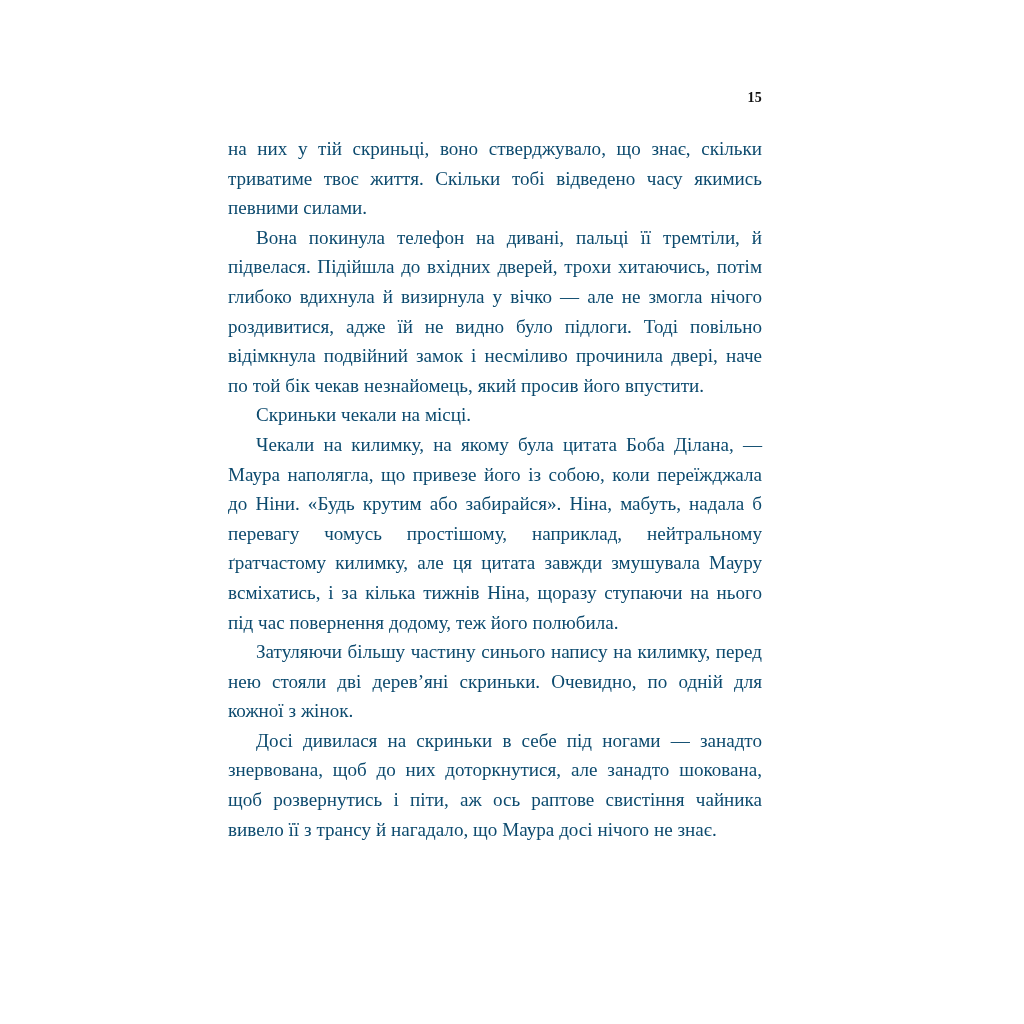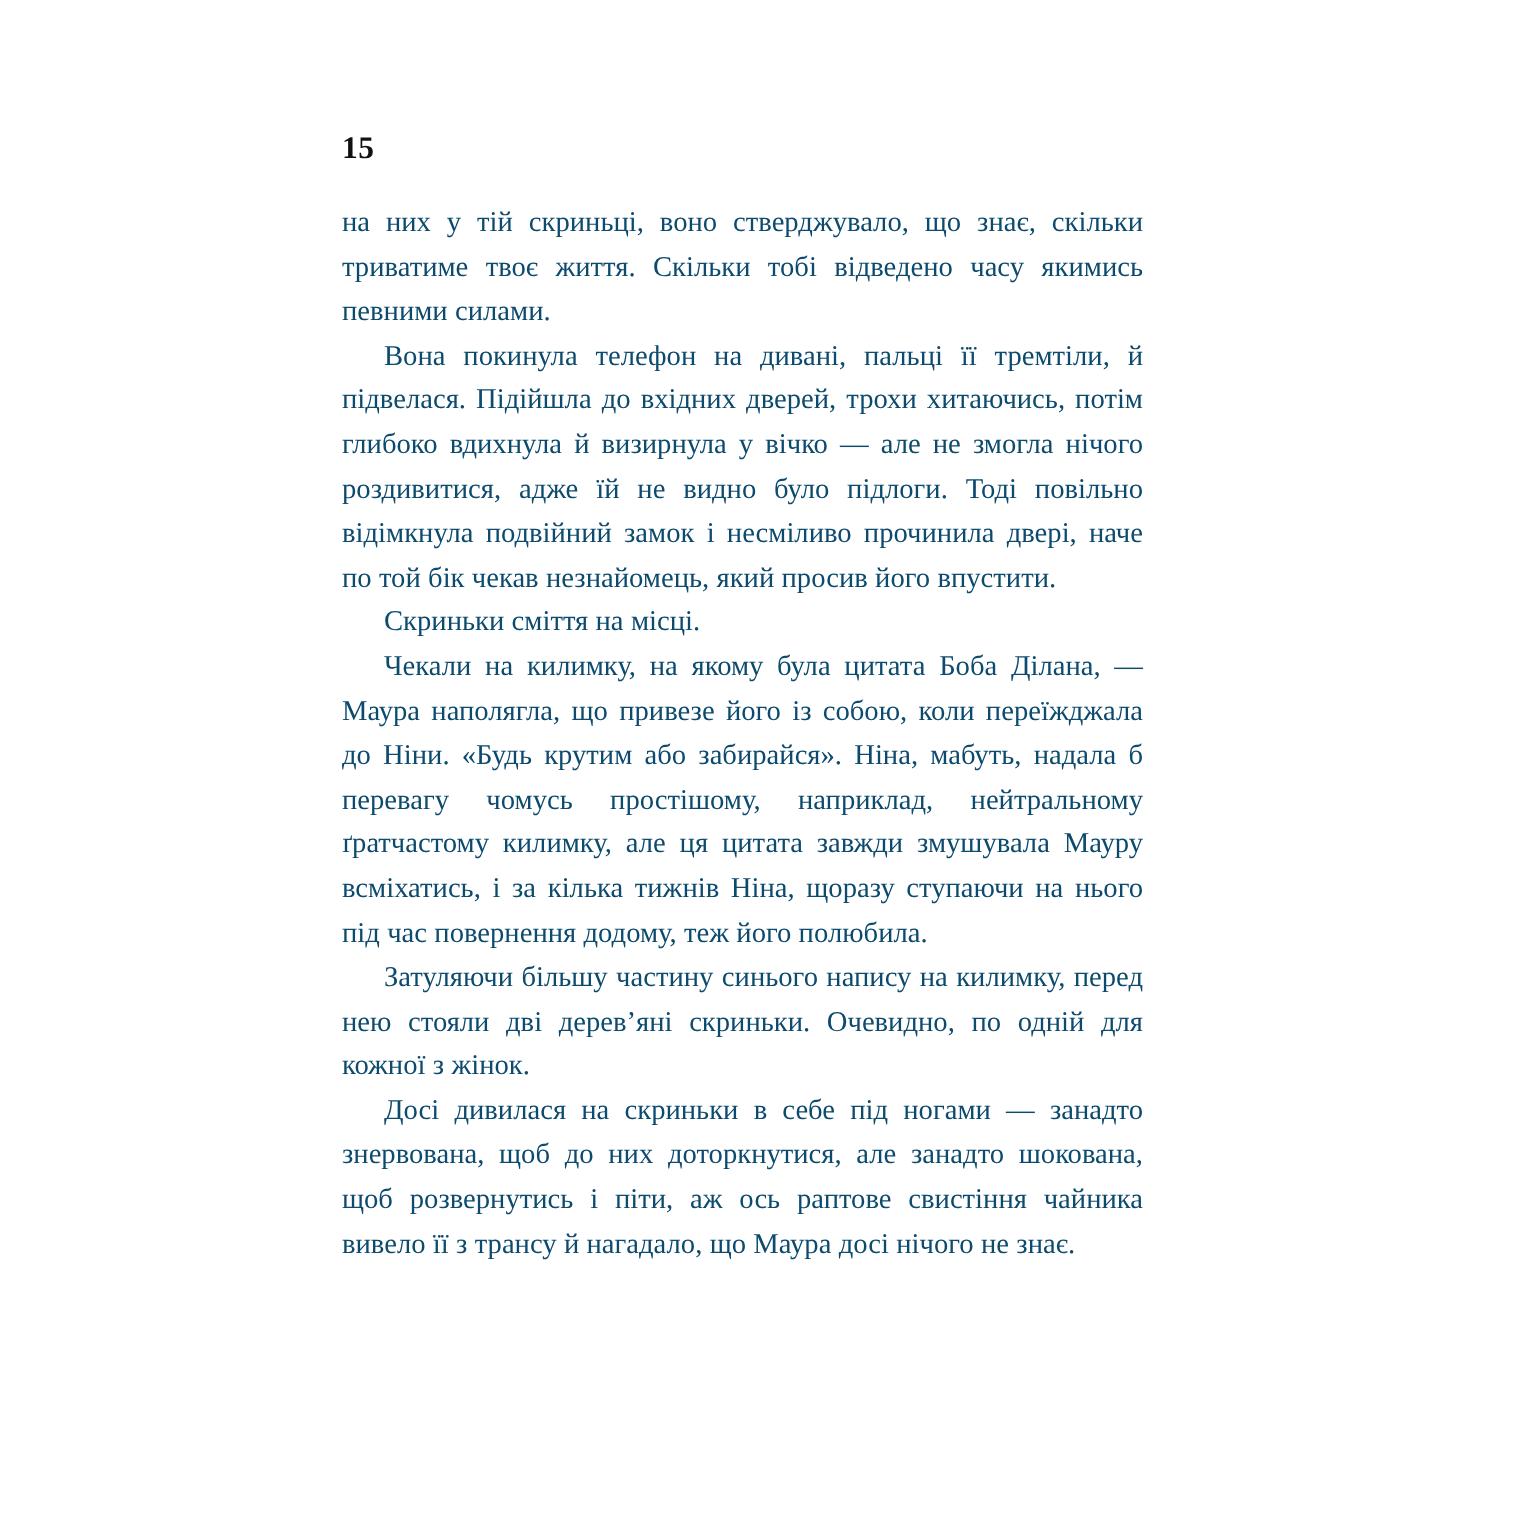--- a/index.html
+++ b/index.html
@@ -24,21 +24,22 @@
     width: 1024px;
     height: 1024px;
     background: #ffffff;
   }
 
   .page-number {
     position: absolute;
     left: 228px;
     top: 88px;
     width: 534px;
-    font-size: 21px;
+    text-align: right;
+    font-size: 14px;
     font-weight: 700;
     color: #111111;
     letter-spacing: 0.3px;
     line-height: 20px;
   }
 
   .text-block {
     position: absolute;
     left: 228px;
     top: 134px;
@@ -74,21 +75,21 @@
 
   <div class="page-number">15</div>
 
   <div class="text-block">
 
     <p class="para continuation">на них у тій скриньці, воно стверджувало, що знає, скільки триватиме твоє життя. Скільки тобі відведено часу якимись певними силами.</p>
 
 
     <p class="para">Вона покинула телефон на дивані, пальці її тремтіли, й підвелася. Підійшла до вхідних дверей, трохи хитаючись, потім глибоко вдихнула й визирнула у вічко — але не змогла нічого роздивитися, адже їй не видно було підлоги. Тоді повільно відімкнула подвійний замок і несміливо прочинила двері, наче по той бік чекав незнайомець, який просив його впустити.</p>
 
-    <p class="para">Скриньки сміття на місці.</p>
+    <p class="para">Скриньки чекали на місці.</p>
 
     <p class="para">Чекали на килимку, на якому була цитата Боба Ділана, — Маура наполягла, що привезе його із собою, коли переїжджала до Ніни. «Будь крутим або забирайся». Ніна, мабуть, надала б перевагу чомусь простішому, наприклад, нейтральному ґратчастому килимку, але ця цитата завжди змушувала Мауру всміхатись, і за кілька тижнів Ніна, щоразу ступаючи на нього під час повернення додому, теж його полюбила.</p>
 
     <p class="para">Затуляючи більшу частину синього напису на килимку, перед нею стояли дві дерев’яні скриньки. Очевидно, по одній для кожної з жінок.</p>
 
 
     <p class="para">Досі дивилася на скриньки в себе під ногами — занадто знервована, щоб до них доторкнутися, але занадто шокована, щоб розвернутись і піти, аж ось раптове свистіння чайника вивело її з трансу й нагадало, що Маура досі нічого не знає.</p>
 
   </div>
 </div>

